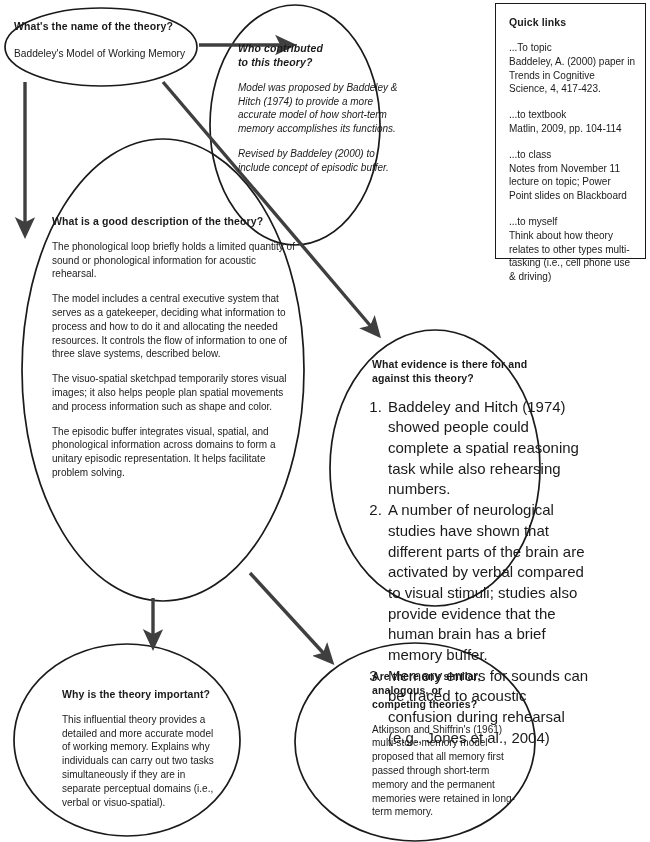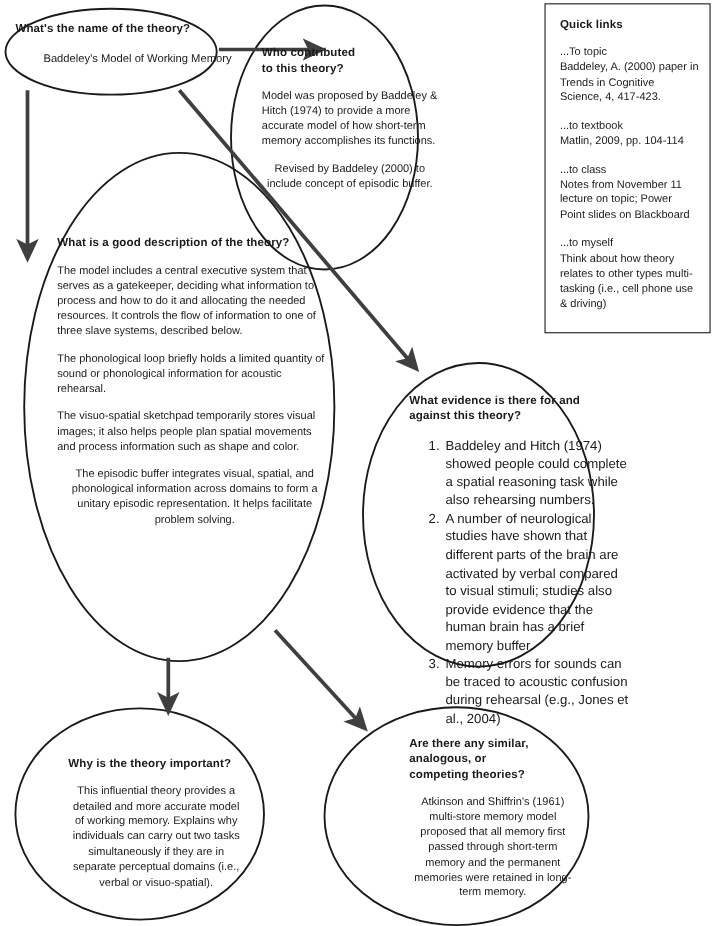--- a/index.html
+++ b/index.html
@@ -20,49 +20,49 @@
     font-size:10.5px;
     font-weight:bold;
     line-height:1.32;
     letter-spacing:0.1px;
   }
   .node p {
     margin:0 0 11px 0;
     font-size:10px;
     line-height:1.38;
   }
-  .node p:last-child { margin-bottom:0;text-align:center; }
-  .node ol { margin:17px; padding-left:14px; font-size:12px; line-height:1.38; }
+  .node p:last-child { margin-bottom:0; }
+  .node ol { margin:0; padding-left:14px; font-size:15px; line-height:1.38; }
   .node ol li { margin-bottom:0px; padding-left:2px; }
 
   
   #n-name { left:14px; top:20px; width:222px; }
   #n-name h3 { margin-bottom:13px; }
   #n-name p { font-size:10.2px; }
 
   
-  #n-who { left:238px; top:42px; width:160px; }
+  #n-who { left:238px; top:42px; width:160px;font-style:italic; }
 
   
   #n-desc { left:52px; top:215px; width:250px; }
 
   
   #n-evid { left:372px; top:358px; width:218px; }
   #n-evid ol { margin-top:2px; }
 
   
   #n-why { left:62px; top:688px; width:160px; }
 
   
   #n-sim { left:372px; top:670px; width:152px; }
 
   
   #quicklinks {
     position:absolute;
-    left:495px; top:3px; width:151px; height:300px;
+    left:495px; top:3px; width:151px; height:256px;
     border:1.6px solid #1a1a1a;
     background:#fff;
     padding:12px 10px 0 13px;
     box-sizing:border-box;
   }
   #quicklinks .ql-title {
     font-size:10.5px; font-weight:bold; margin:0 0 13px 0;
     letter-spacing:0.1px;
   }
   #quicklinks .ql-group { margin:0 0 12px 0; font-size:10px; line-height:1.38; }
@@ -110,22 +110,22 @@
   </div>
 
   <div class="node" id="n-who">
     <h3 class="pre">Who contributed<br>to this theory?</h3>
     <p>Model was proposed by Baddeley &amp; Hitch (1974) to provide a more accurate model of how short-term memory accomplishes its functions.</p>
     <p>Revised by Baddeley (2000) to include concept of episodic buffer.</p>
   </div>
 
   <div class="node" id="n-desc">
     <h3>What is a good description of the theory?</h3>
+    <p>The phonological loop briefly holds a limited quantity of sound or phonological information for acoustic rehearsal.</p>
     <p>The model includes a central executive system that serves as a gatekeeper, deciding what information to process and how to do it and allocating the needed resources. It controls the flow of information to one of three slave systems, described below.</p>
-    <p>The phonological loop briefly holds a limited quantity of sound or phonological information for acoustic rehearsal.</p>
     <p>The visuo-spatial sketchpad temporarily stores visual images; it also helps people plan spatial movements and process information such as shape and color.</p>
     <p>The episodic buffer integrates visual, spatial, and phonological information across domains to form a unitary episodic representation. It helps facilitate problem solving.</p>
   </div>
 
   <div class="node" id="n-evid">
     <h3 class="pre">What evidence is there for and<br>against this theory?</h3>
     <ol>
       <li>Baddeley and Hitch (1974) showed people could complete a spatial reasoning task while also rehearsing numbers.</li>
       <li>A number of neurological studies have shown that different parts of the brain are activated by verbal compared to visual stimuli; studies also provide evidence that the human brain has a brief memory buffer.</li>
       <li>Memory errors for sounds can be traced to acoustic confusion during rehearsal (e.g., Jones et al., 2004)</li>

